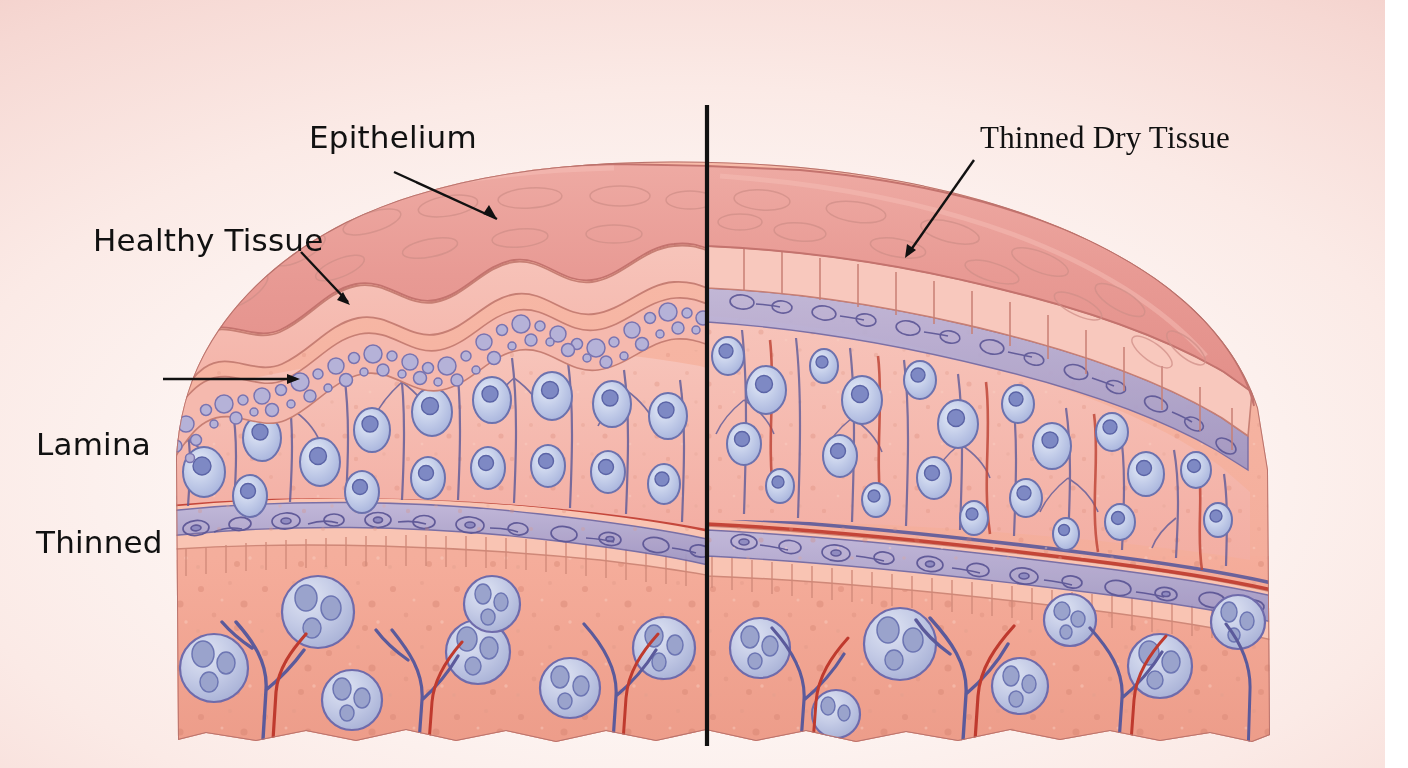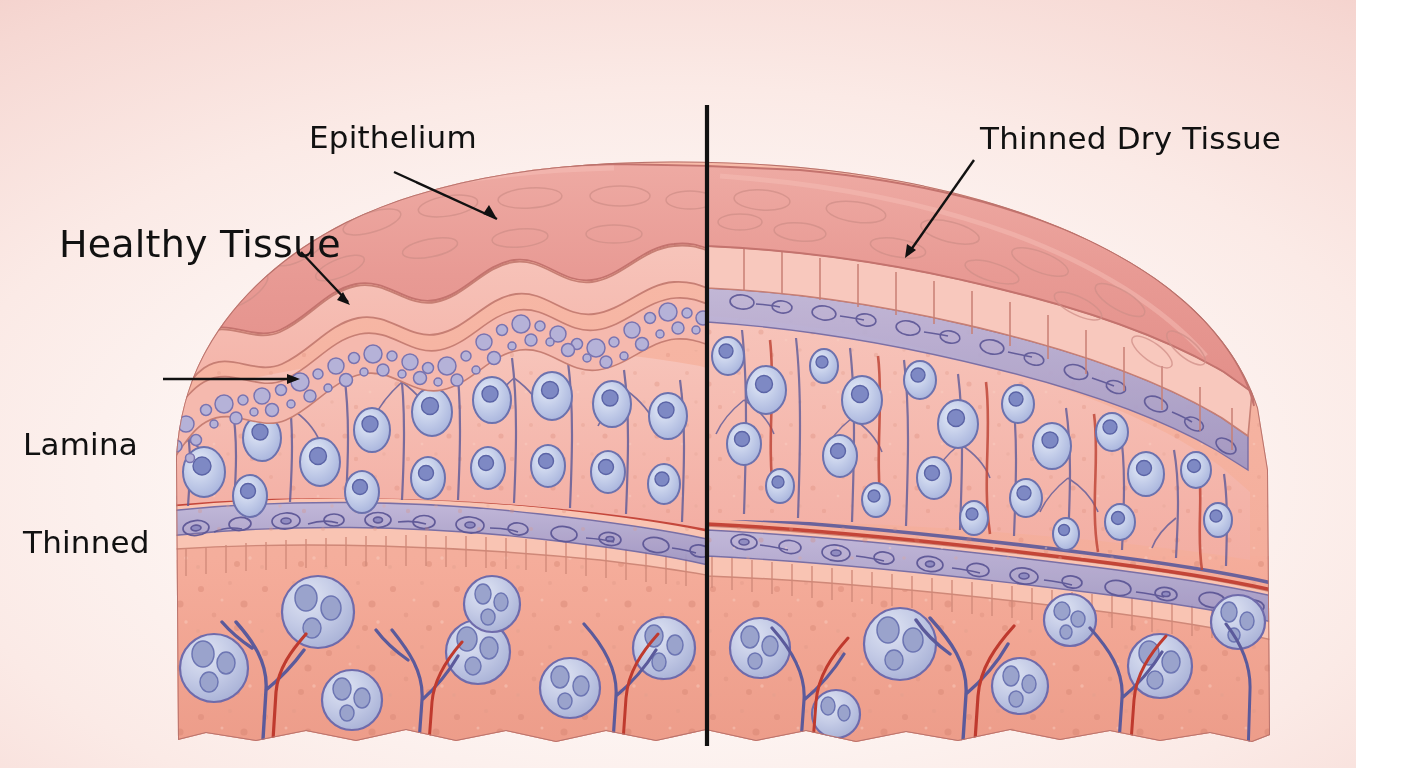--- a/index.html
+++ b/index.html
@@ -2,36 +2,36 @@
 <html><head>
 <meta charset="utf-8">
 <title>Tissue Comparison Diagram</title>
 <style>
   html,body{margin:0;padding:0;}
   body{
     width:1408px;height:768px;overflow:hidden;
     font-family:"DejaVu Sans","Liberation Sans",sans-serif;
     background:#ffffff;
   }
-  #stage{position:relative;width:1356px;height:768px;overflow:hidden;}
+  #stage{position:relative;width:1356px;height:768px;overflow:hidden;padding-left:29px;}
   #bg{position:absolute;inset:0;
      background:
        radial-gradient(120% 110% at 50% 62%, #fffdfc 0%, #fdf6f4 26%, #fbeae6 46%, #f6d8d3 66%, #f0c4bf 84%, #ecb8b3 100%);
   }
   #art{position:absolute;inset:0;}
   .lbl{
     position:absolute;color:#111111;
     font-family:"DejaVu Sans","Liberation Sans",sans-serif;
     font-weight:400;letter-spacing:.2px;white-space:pre;
     line-height:1.06;
   }
   #lab-epithelium{left:309px;top:121px;font-size:31px;}
-  #lab-healthy{left:59px;top:224px;font-size:38px;}
-  #lab-lamina{left:23px;top:362px;font-size:31px;}
-  #lab-thinned{left:980px;top:122px;font-size:31px;}
+  #lab-healthy{left:93px;top:224px;font-size:31px;}
+  #lab-lamina{left:36px;top:362px;font-size:31px;}
+  #lab-thinned{left:980px;top:122px;font-size:31px;font-family:Liberation Serif, serif;}
 </style>
 </head>
 <body>
 
 <div id="stage">
 
   <div id="bg"></div>
 
   <svg id="art" viewBox="0 0 1408 768" width="1408" height="768" xmlns="http://www.w3.org/2000/svg">
     <defs>

